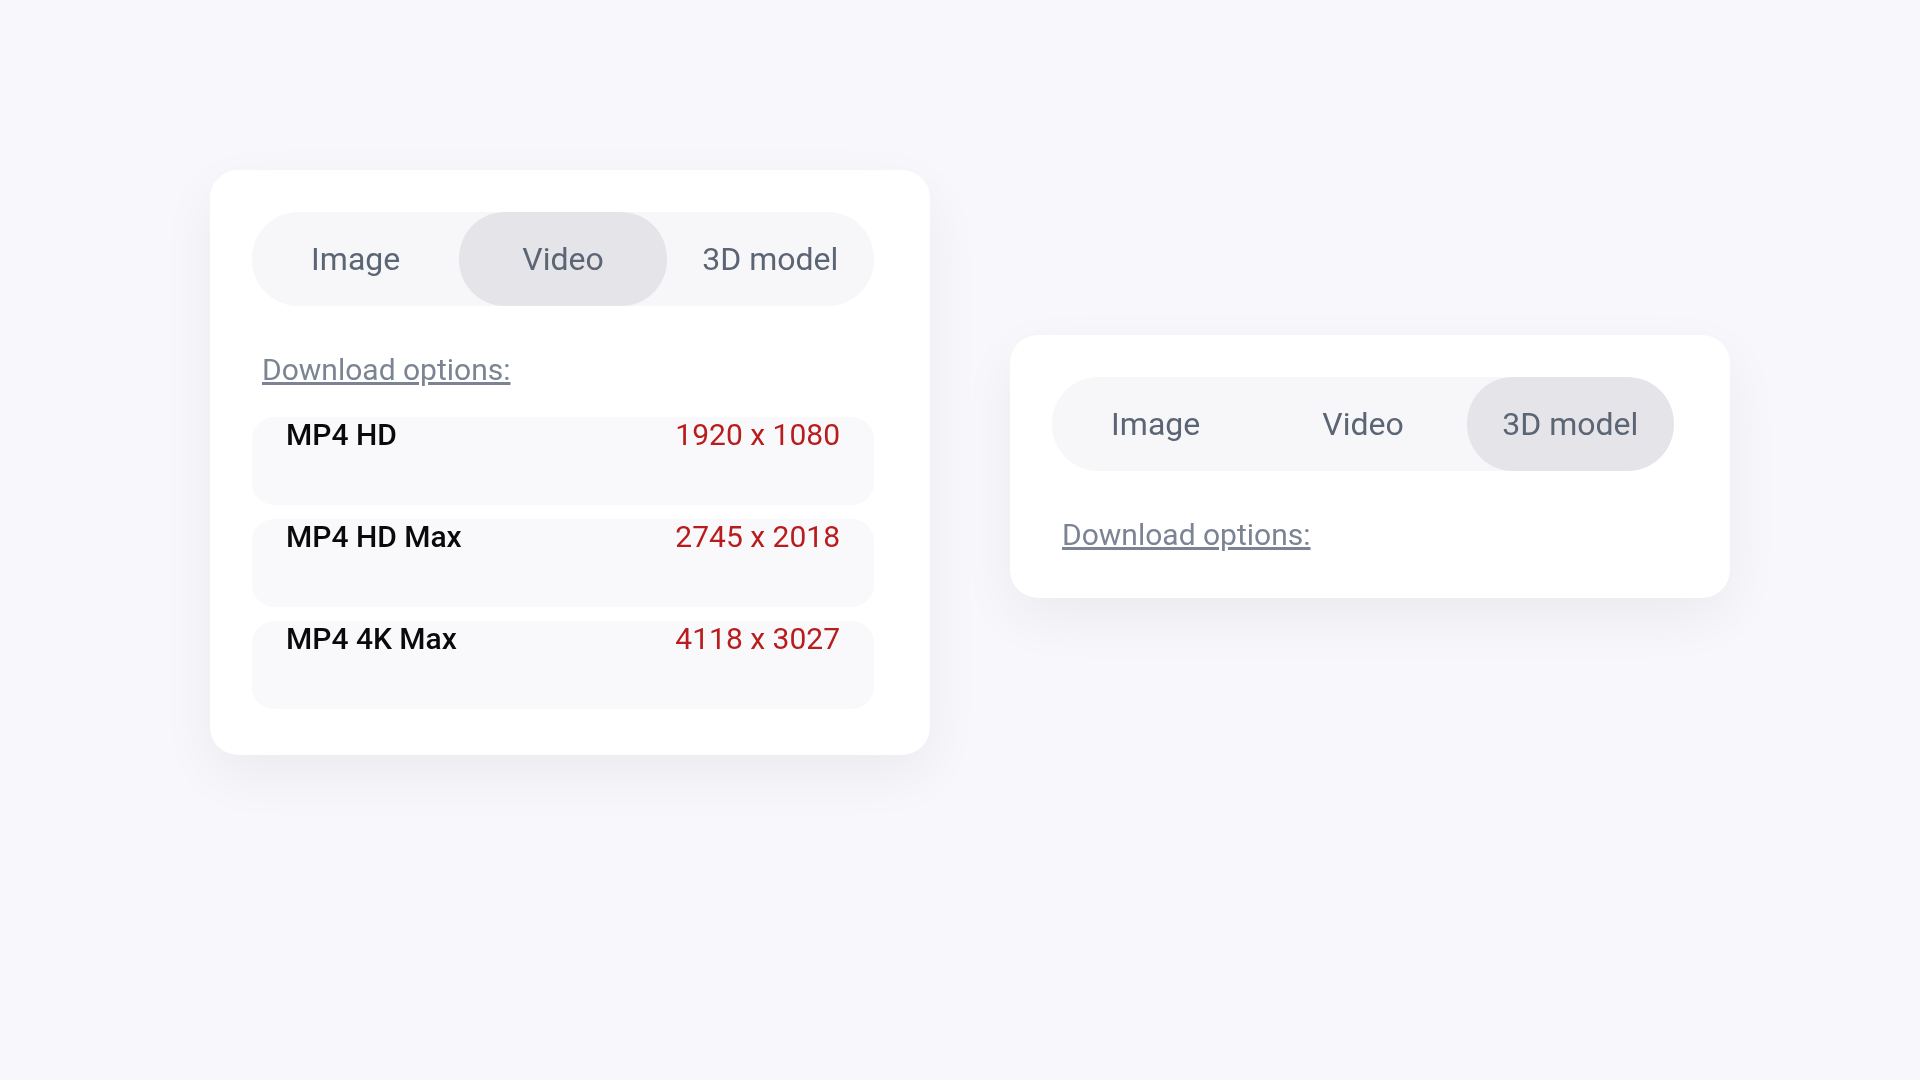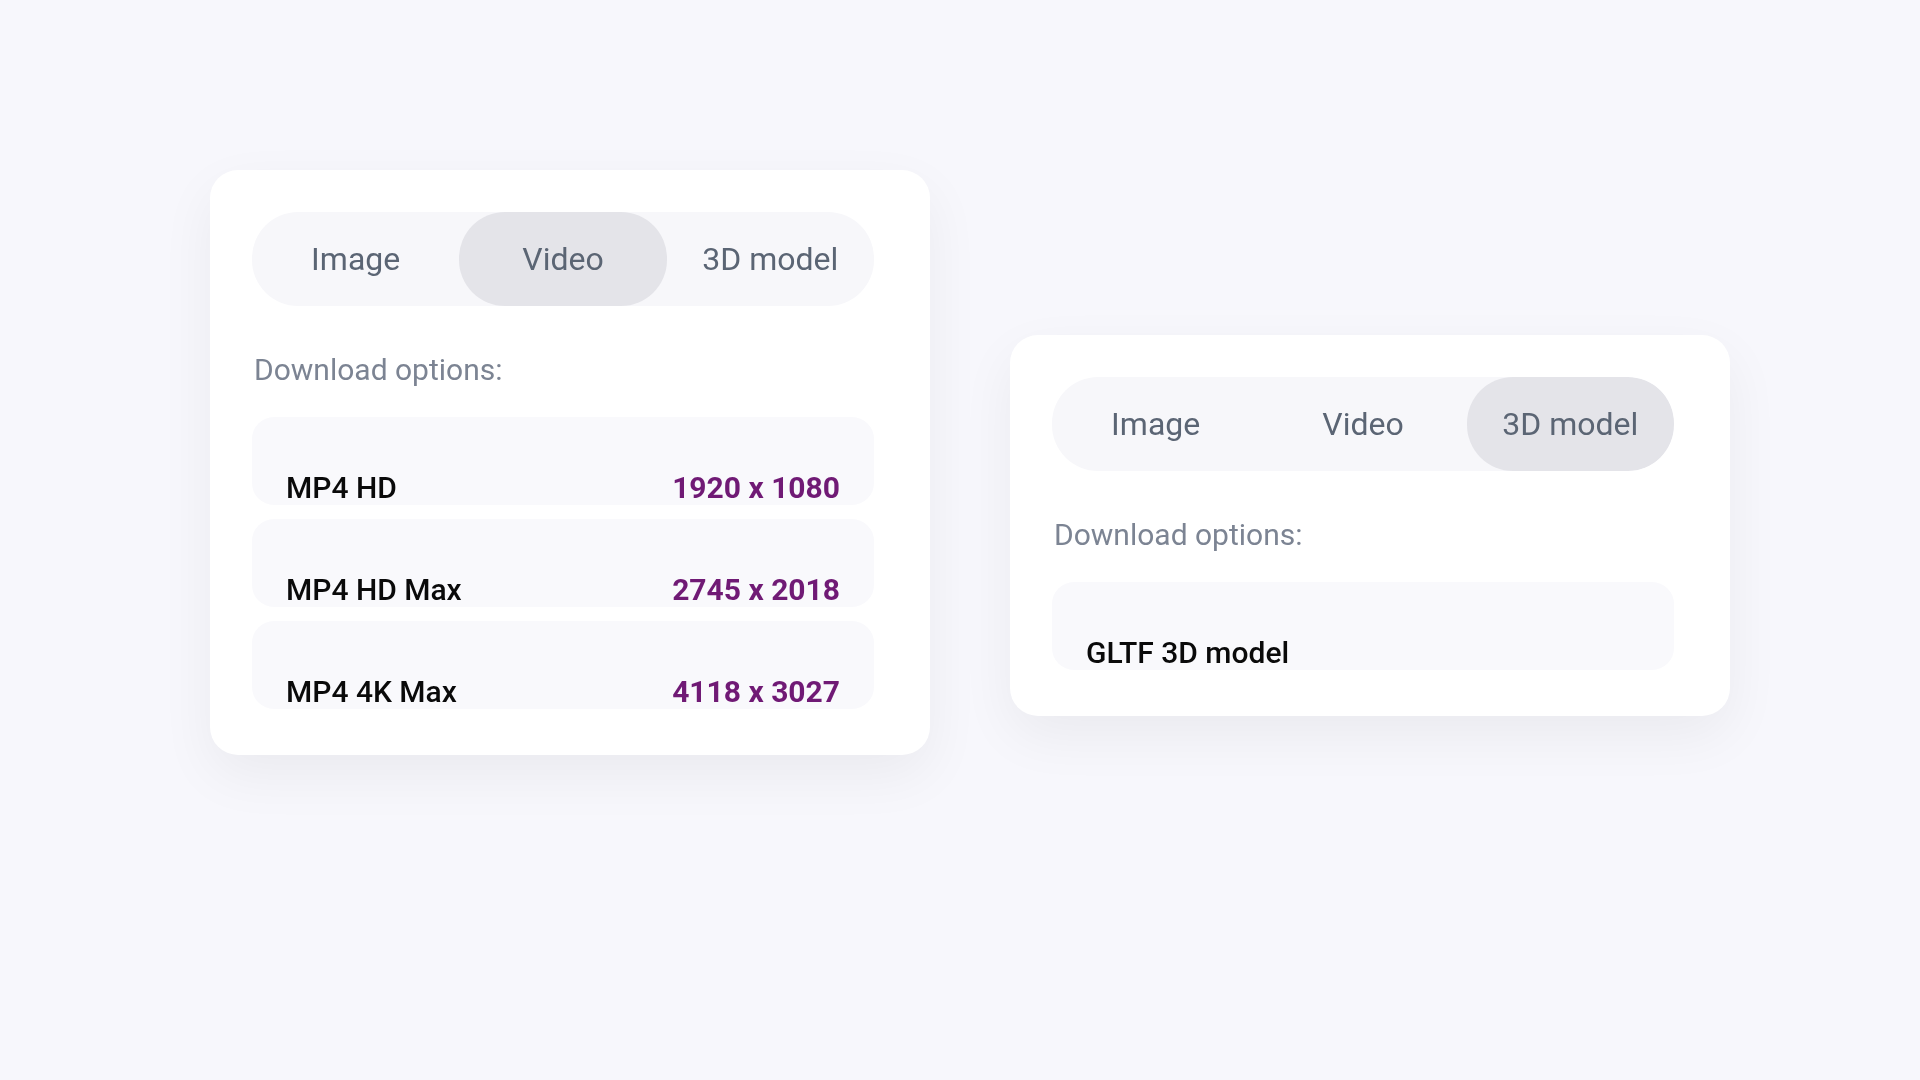--- a/index.html
+++ b/index.html
@@ -47,49 +47,50 @@
     color: #5b6574;
     cursor: pointer;
     border-radius: 46px;
     user-select: none;
   }
   .tab.active {
     background: #e4e4e9;
   }
   .section-label {
     margin-top: 46px;
-    margin-left: 2px;
+    margin-left: 10px;
     font-size: 30px;
     color: #7c8493;
+    text-decoration: underline;
   }
   .options {
     margin-top: 30px;
     display: flex;
     flex-direction: column;
     gap: 14px;
   }
   .option-row {
     display: flex;
-    align-items: flex-end;
+    align-items: flex-start;
     justify-content: space-between;
     background: #f9f9fc;
     border-radius: 22px;
     height: 88px;
     padding: 0 34px;
     cursor: pointer;
   }
   .option-name {
     font-size: 30px;
     font-weight: 500;
     color: #0a0a0a;
   }
   .option-spec {
     font-size: 30px;
-    font-weight: 700;
-    color: #701a75;
+    font-weight: 400;
+    color: #b91c1c;
   }
 </style>
 </head>
 <body>
 
 <div class="card card-left">
   <div class="tab-group">
     <div class="tab">Image</div>
     <div class="tab active">Video</div>
     <div class="tab">3D model</div>
@@ -111,19 +112,13 @@
   </div>
 </div>
 
 <div class="card card-right">
   <div class="tab-group">
     <div class="tab">Image</div>
     <div class="tab">Video</div>
     <div class="tab active">3D model</div>
   </div>
   <div class="section-label">Download options:</div>
-  <div class="options">
-    <div class="option-row">
-      <span class="option-name">GLTF 3D model</span>
-      <span class="option-spec"></span>
-    </div>
-  </div>
 </div>
 
 </body></html>

